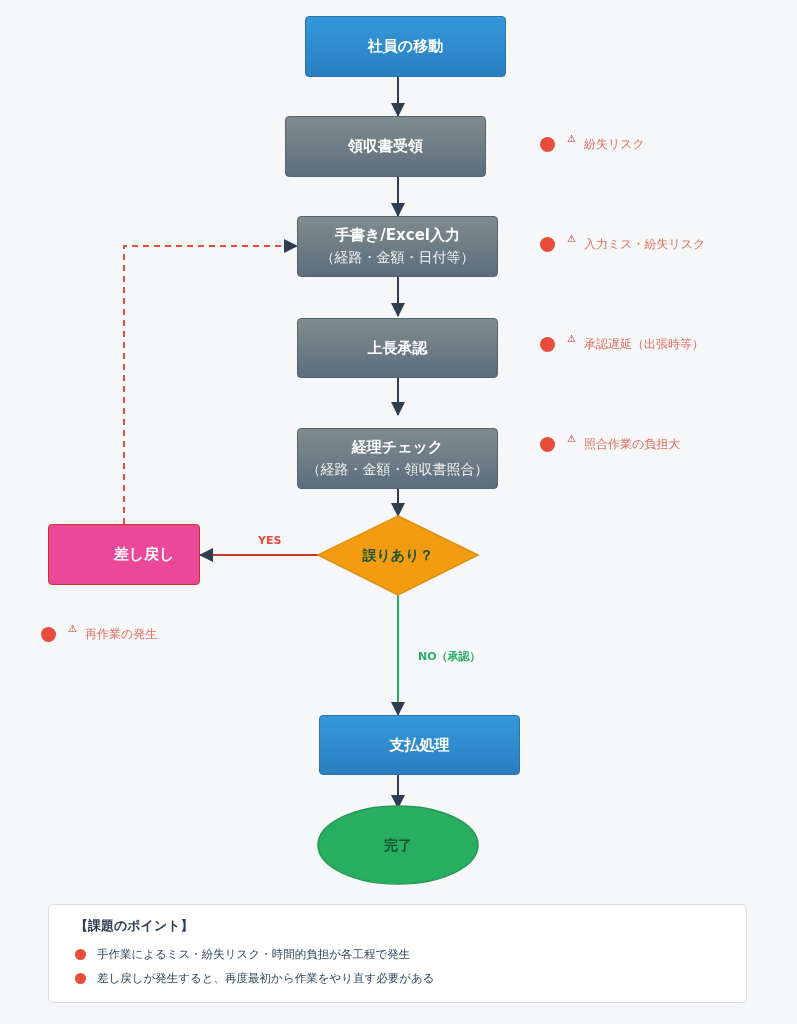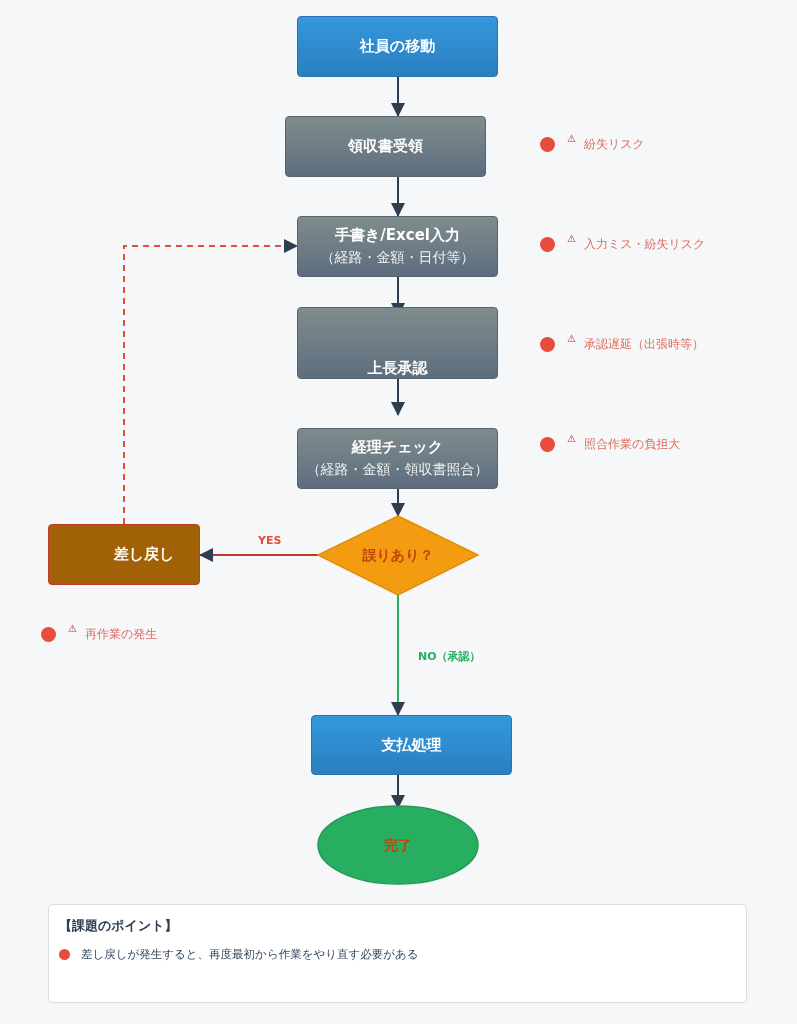--- a/index.html
+++ b/index.html
@@ -3,31 +3,31 @@
 <meta charset="utf-8">
 <style>
   html, body { margin:0; padding:0; }
   body { width:797px; height:1024px; background:#f6f7f9; position:relative; overflow:hidden;
          font-family:"DejaVu Sans","Liberation Sans",sans-serif; }
   svg.flow { position:absolute; left:0; top:0; }
   .node { position:absolute; display:flex; flex-direction:column; align-items:center; justify-content:center;
           color:#fff; border-radius:4px; box-sizing:border-box; text-align:center; }
   .node .t { font-size:15px; font-weight:bold; }
   .node .s { font-size:14px; margin-top:4px; opacity:.9; }
-  .blue { background:linear-gradient(#3498db,#2a7fc0); border:1px solid #2873ad; }
+  .blue { background:linear-gradient(#3498db,#2a7fc0); border:1px solid #2873ad;margin-left:8px; }
   .gray { background:linear-gradient(#7f8c8d,#5d6d7e); border:1px solid #56636f; }
-  .red { background:#a16207; border:1.5px solid #c0392b;padding-left:40px; }
+  .red { background:#ec4899; border:1.5px solid #c0392b;padding-left:40px; }
   .risk { position:absolute; display:flex; align-items:center; font-size:12px; color:#e06b5c; }
   .risk .dot { width:15px; height:15px; border-radius:50%; background:#e74c3c; margin-right:12px; }
   .risk .warn { font-size:10px; margin-right:8px; position:relative; top:-6px; color:#c0392b; }
   .label { position:absolute; font-size:11px; font-weight:bold; }
-  .diamond-text, .ellipse-text { position:absolute; color:#c2410c; font-weight:bold; font-size:14px;
+  .diamond-text, .ellipse-text { position:absolute; color:#14532d; font-weight:bold; font-size:14px;
           display:flex; align-items:center; justify-content:center; }
   .summary { position:absolute; left:48px; top:904px; width:699px; height:99px; background:#fff;
-          border:1px solid #d9dde2; border-radius:5px; box-sizing:border-box; padding:12px 10px; }
+          border:1px solid #d9dde2; border-radius:5px; box-sizing:border-box; padding:12px 26px; }
   .summary .title { font-size:13px; font-weight:bold; color:#2c3e50; margin-bottom:12px; }
   .summary .item { display:flex; align-items:center; font-size:11.5px; color:#34495e; margin-bottom:9px; }
   .summary .item .dot { width:11px; height:11px; border-radius:50%; background:#e74c3c; margin-right:11px; }
 </style>
 </head>
 <body>
 
 <svg class="flow" width="797" height="1024">
   <defs>
     <marker id="arr" markerWidth="10" markerHeight="10" refX="9" refY="5" orient="auto" markerUnits="userSpaceOnUse">
@@ -53,21 +53,21 @@
 <div class="node blue" style="left:297px;top:16px;width:201px;height:61px;">
   <span class="t">社員の移動</span>
 </div>
 <div class="node gray" style="left:285px;top:116px;width:201px;height:61px;">
   <span class="t">領収書受領</span>
 </div>
 <div class="node gray" style="left:297px;top:216px;width:201px;height:61px;justify-content:center;">
   <span class="t">手書き/Excel入力</span>
   <span class="s">（経路・金額・日付等）</span>
 </div>
-<div class="node gray" style="left:297px;top:307px;width:201px;height:72px;justify-content:flex-end;">
+<div class="node gray" style="left:297px;top:318px;width:201px;height:60px;">
   <span class="t">上長承認</span>
 </div>
 <div class="node gray" style="left:297px;top:415px;width:201px;height:61px;margin-top:13px;">
   <span class="t">経理チェック</span>
   <span class="s">（経路・金額・領収書照合）</span>
 </div>
 <div class="diamond-text" style="left:318px;top:516px;width:160px;height:79px;">
   <span>誤りあり？</span>
 </div>
 <div class="node red" style="left:48px;top:524px;width:152px;height:61px;">
@@ -106,15 +106,19 @@
 <div class="risk" style="left:41px;top:626px;">
   <span class="dot"></span>
   <span class="warn">⚠</span>
   <span>再作業の発生</span>
 </div>
 
 <div class="summary">
   <div class="title">【課題のポイント】</div>
   <div class="item">
     <span class="dot"></span>
+    <span>手作業によるミス・紛失リスク・時間的負担が各工程で発生</span>
+  </div>
+  <div class="item">
+    <span class="dot"></span>
     <span>差し戻しが発生すると、再度最初から作業をやり直す必要がある</span>
   </div>
 </div>
 
 </body></html>

